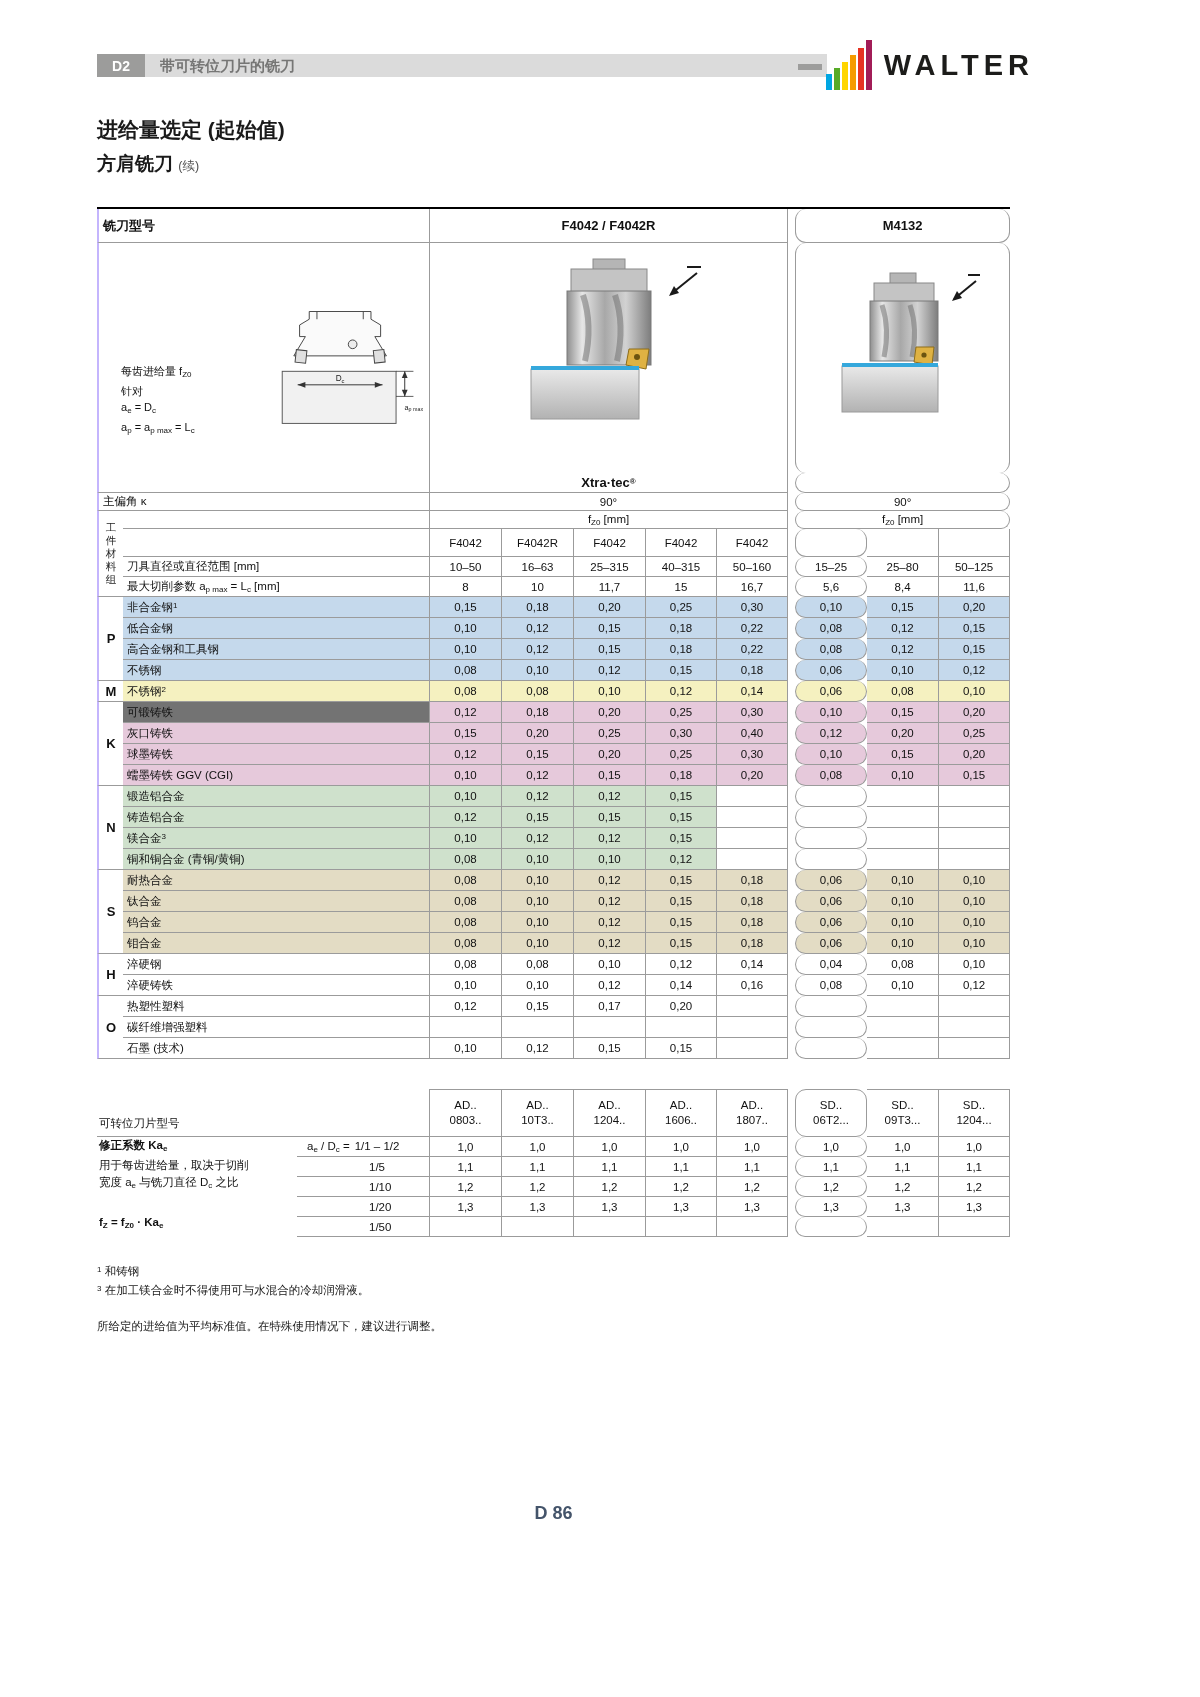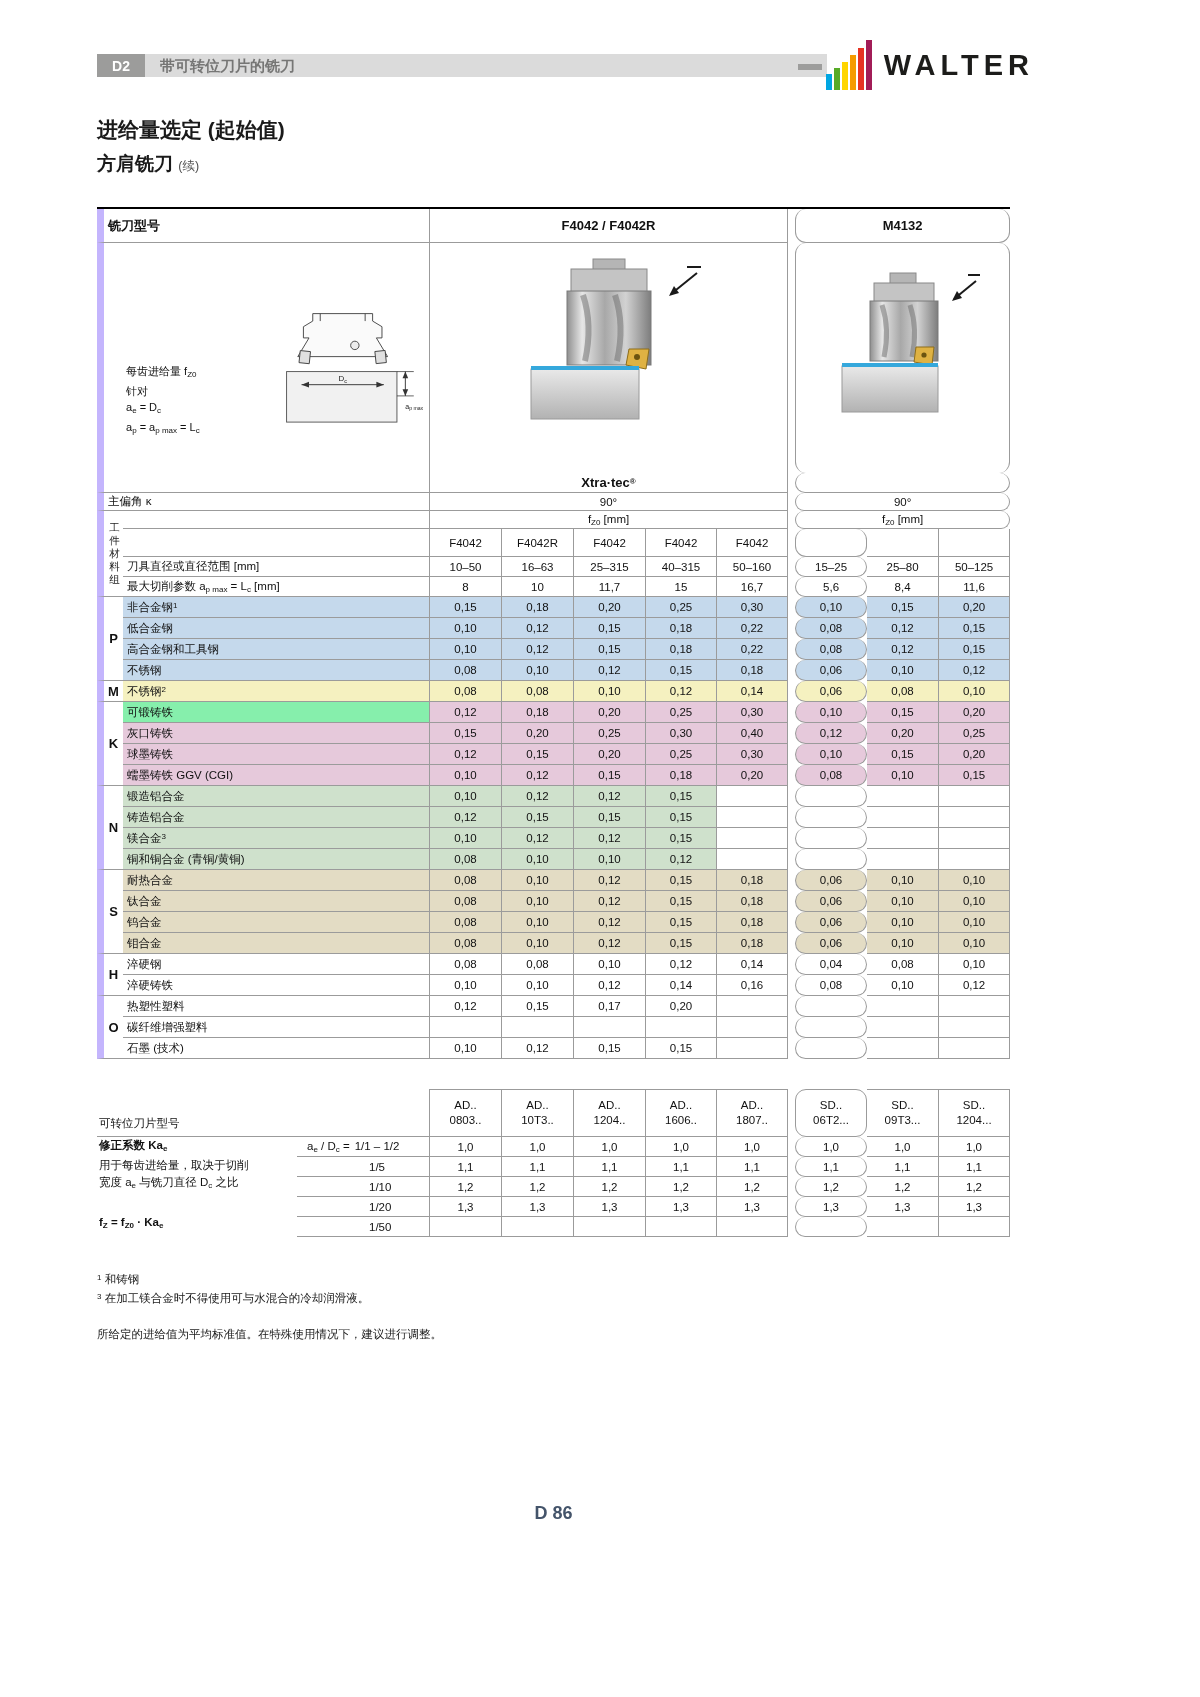--- a/index.html
+++ b/index.html
@@ -19,21 +19,21 @@
   h1.page-title { font-size:21px; margin:0 0 7px 0; font-weight:bold; }
   h2.page-subtitle { font-size:19px; margin:0 0 30px 0; font-weight:bold; }
   h2.page-subtitle .suffix { font-size:12.5px; font-weight:normal; color:#4d4d4d; }
 
   
   .table-wrap { border-top:2px solid #000; }
   .tbl { border-collapse:separate; border-spacing:0; table-layout:fixed; width:913px; font-size:11.5px; color:#111; }
   .tbl td { border-right:1px solid #9b9b9b; border-bottom:1px solid #9b9b9b; padding:0 4px;
             vertical-align:middle; white-space:nowrap; overflow:hidden; }
   td.sp { border:none !important; padding:0; }
-  td.bl { border-left:7px solid #c4b5fd; }
+  td.bl { border-left:2px solid #c4b5fd; }
   td.gl { border-left:1px solid #9b9b9b;border-radius:11px; }
   td.nb { border-bottom:none !important; }
   .ctr { text-align:center; }
   .bold { font-weight:bold; }
   .lab { padding-left:6px; }
   sub { font-size:8px; vertical-align:-2px; }
   sup { font-size:8px; vertical-align:3px; }
 
   .r-head td { height:34px; font-size:13px; }
   .r-img td  { height:230px; }
@@ -67,21 +67,21 @@
   .r-corr td { height:20px; }
   .ins .l1, .ins .l2 { line-height:15px; }
   .ins { vertical-align:middle; padding-top:4px; }
   .cl { display:flex; flex-direction:column; height:100px; font-size:11.5px; }
   .cl .ln { line-height:17px; }
   .cl .grow { flex:1; }
   .cl .formula { line-height:16px; margin-bottom:3px; }
   .prefix { margin-right:5px; }
 
   
-  .footnotes { margin-top:32px; font-size:11.5px; line-height:17px; }
+  .footnotes { margin-top:24px; font-size:11.5px; line-height:17px; }
   .doc-note { margin-top:20px; font-size:11.5px; }
   .page-num { position:absolute; top:1503px; left:97px; width:913px; text-align:center;
               font-weight:bold; font-size:18px; color:#44546a; }
 </style>
 </head>
 <body>
 
 <div class="page">
 
   <div class="sec-bar">
@@ -335,21 +335,21 @@
               <td class="ctr" style="background: rgb(245, 241, 192);">0,10</td>
               <td class="ctr" style="background: rgb(245, 241, 192);">0,12</td>
               <td class="ctr" style="background: rgb(245, 241, 192);">0,14</td>
               <td class="sp"></td>
               <td class="ctr gl" style="background: rgb(245, 241, 192);">0,06</td>
               <td class="ctr" style="background: rgb(245, 241, 192);">0,08</td>
               <td class="ctr" style="background: rgb(245, 241, 192);">0,10</td>
             </tr>
             <tr class="mat-row">
               <td class="letter bl" rowspan="4">K</td>
-              <td class="mat-label lab" style="background: #86efac; margin-left: 15px;">可锻铸铁</td>
+              <td class="mat-label lab" style="background: #737373; margin-left: 15px;">可锻铸铁</td>
               <td class="ctr" style="background: rgb(230, 201, 219);">0,12</td>
               <td class="ctr" style="background: rgb(230, 201, 219);">0,18</td>
               <td class="ctr" style="background: rgb(230, 201, 219);">0,20</td>
               <td class="ctr" style="background: rgb(230, 201, 219);">0,25</td>
               <td class="ctr" style="background: rgb(230, 201, 219);">0,30</td>
               <td class="sp"></td>
               <td class="ctr gl" style="background: rgb(230, 201, 219);">0,10</td>
               <td class="ctr" style="background: rgb(230, 201, 219);">0,15</td>
               <td class="ctr" style="background: rgb(230, 201, 219);">0,20</td>
             </tr>

